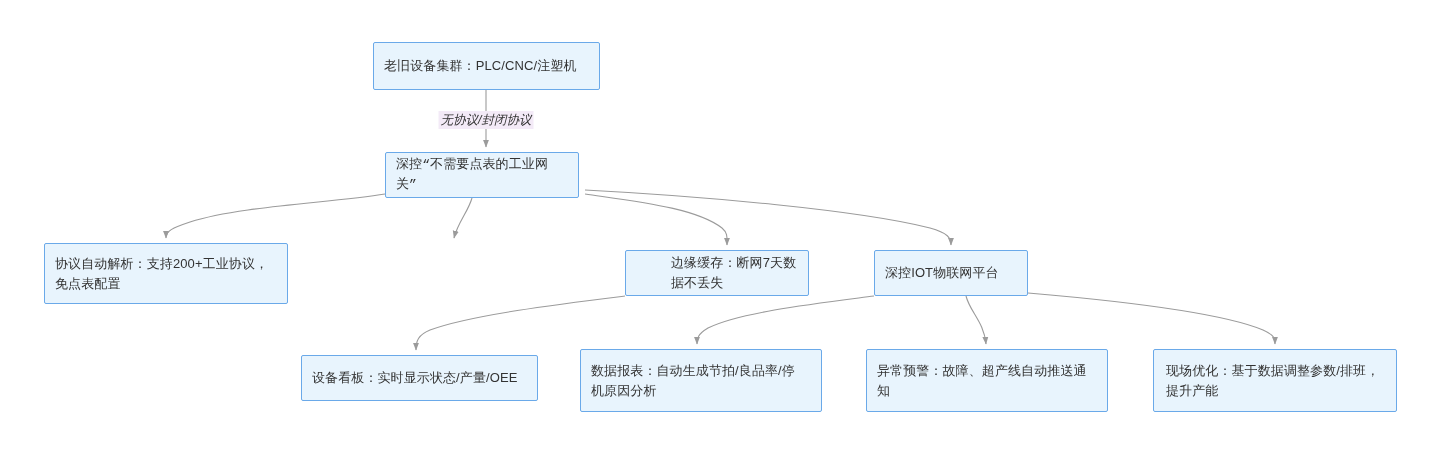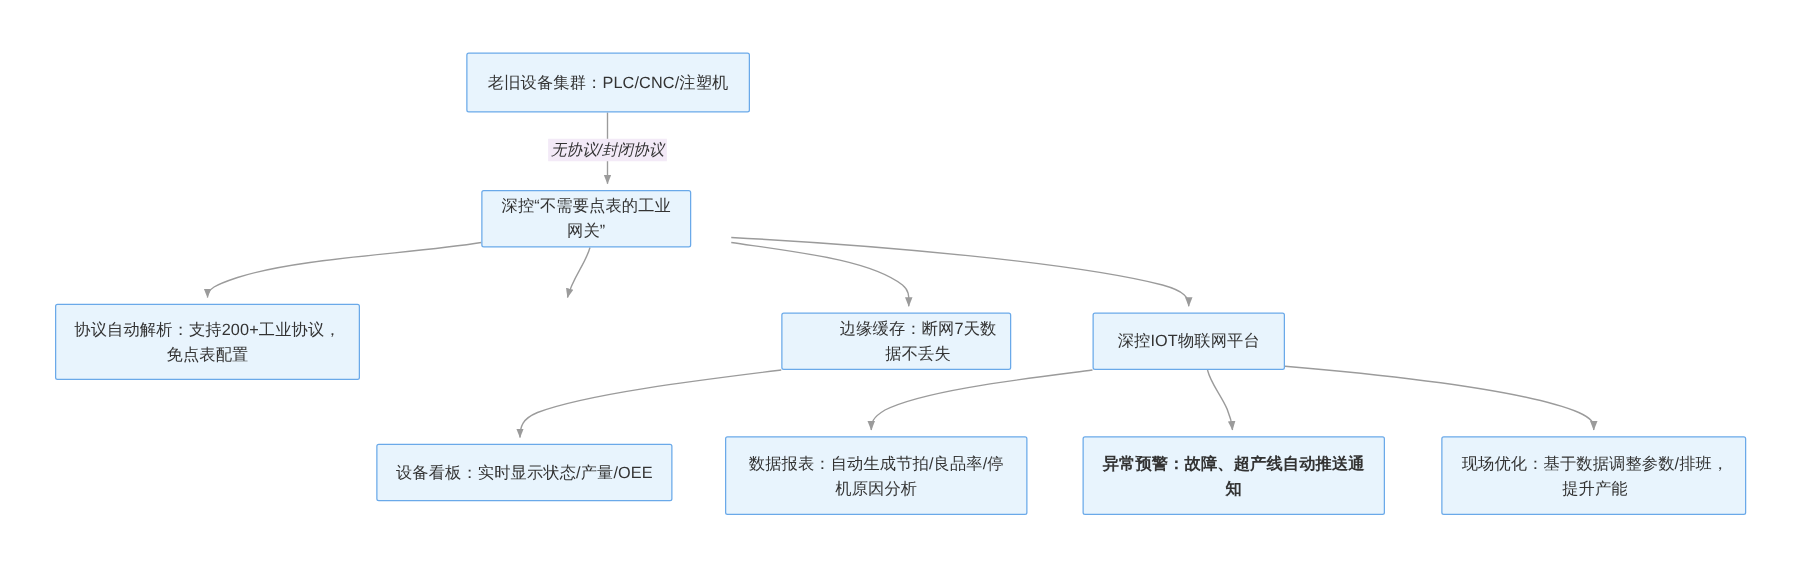--- a/index.html
+++ b/index.html
@@ -31,21 +31,20 @@
   }
   .node {
     position: absolute;
     box-sizing: border-box;
     background: #e8f4fd;
     border: 1px solid #6aa9e9;
     border-radius: 2px;
     display: flex;
     align-items: center;
     justify-content: center;
-    text-align: center;
     color: #333333;
     font-size: 13px;
     line-height: 20px;
     padding: 4px 10px;
     letter-spacing: 0.1px;
   }
   .node-label {
     display: block;
     width: 100%;
     white-space: pre-line;
@@ -92,21 +91,21 @@
       <path d="M966,296 C970,312 984,322 986,344" marker-end="url(#arrowhead)"></path>
 
       <path d="M1028,293 C1110,300 1220,312 1263,330 C1274,335 1275,338 1275,344" marker-end="url(#arrowhead)"></path>
     </g>
   </svg>
 
   <div class="node" style="left:373px; top:42px; width:227px; height:48px;">
     <span class="node-label">老旧设备集群：PLC/CNC/注塑机</span>
   </div>
 
-  <div class="node" style="left:385px; top:152px; width:168px; height:46px;">
+  <div class="node" style="left:385px; top:152px; width:194px; height:46px;font-family:Liberation Mono, monospace;">
     <span class="node-label">深控“不需要点表的工业网关”</span>
   </div>
 
   <div class="node" style="left:44px; top:243px; width:244px; height:61px;">
     <span class="node-label">协议自动解析：支持200+工业协议，
 免点表配置</span>
   </div>
 
 
   <div class="node" style="left:625px; top:250px; width:184px; height:46px;padding-left:45px;">
@@ -119,21 +118,21 @@
 
   <div class="node" style="left:301px; top:355px; width:237px; height:46px;">
     <span class="node-label">设备看板：实时显示状态/产量/OEE</span>
   </div>
 
   <div class="node" style="left:580px; top:349px; width:242px; height:63px;">
     <span class="node-label">数据报表：自动生成节拍/良品率/停
 机原因分析</span>
   </div>
 
-  <div class="node" style="left:866px; top:349px; width:242px; height:63px;font-weight:bold;">
+  <div class="node" style="left:866px; top:349px; width:242px; height:63px;">
     <span class="node-label">异常预警：故障、超产线自动推送通
 知</span>
   </div>
 
   <div class="node" style="left:1153px; top:349px; width:244px; height:63px;padding-left:12px;">
     <span class="node-label">现场优化：基于数据调整参数/排班，
 提升产能</span>
   </div>
 
   <div class="edge-label" style="left:486px; top:120px;font-style:italic;">无协议/封闭协议</div>

